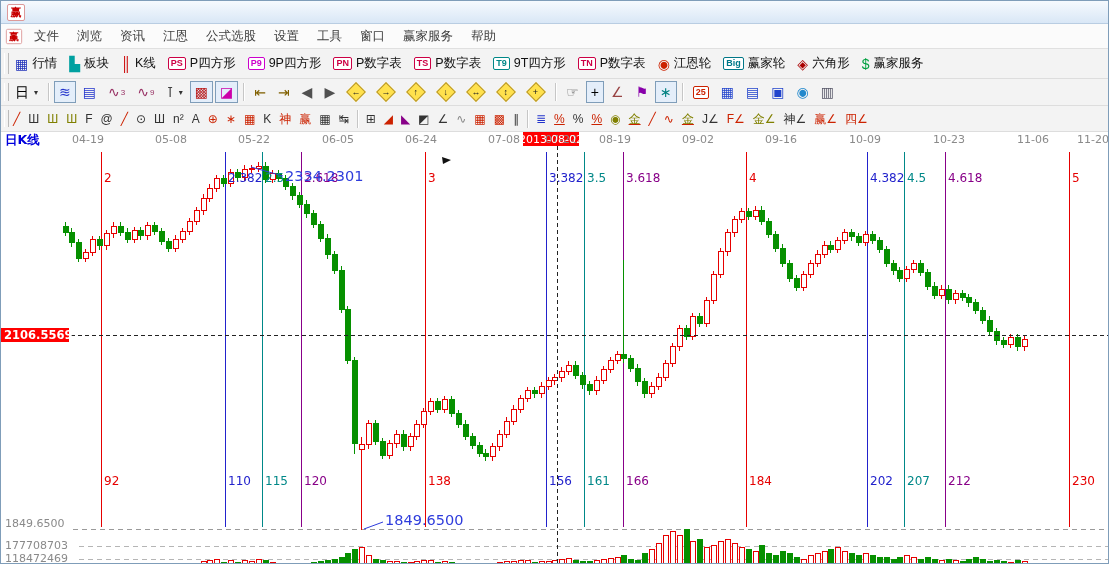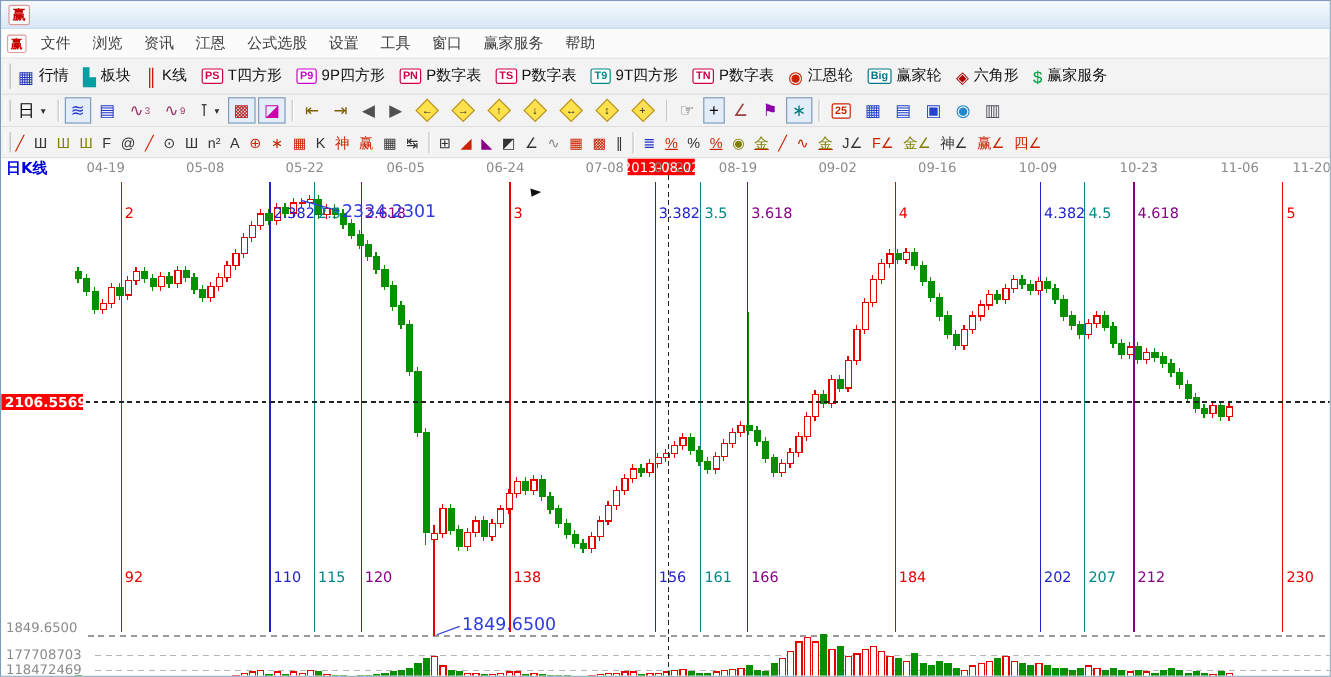--- a/index.html
+++ b/index.html
@@ -62,21 +62,21 @@
       <button class="tbtn">
         <span class="glyph" style="color: rgb(0, 160, 160);">▙</span>
         <span class="tlabel">板块</span>
       </button>
       <button class="tbtn">
         <span class="glyph" style="color: rgb(204, 0, 0);">║</span>
         <span class="tlabel">K线</span>
       </button>
       <button class="tbtn">
         <span class="badge" style="color: rgb(204, 0, 68); border-color: rgb(204, 0, 68);">PS</span>
-        <span class="tlabel">T四方形</span>
+        <span class="tlabel">P四方形</span>
       </button>
       <button class="tbtn">
         <span class="badge" style="color: rgb(204, 0, 204); border-color: rgb(204, 0, 204);">P9</span>
         <span class="tlabel">9P四方形</span>
       </button>
       <button class="tbtn">
         <span class="badge" style="color: rgb(204, 0, 68); border-color: rgb(204, 0, 68);">PN</span>
         <span class="tlabel">P数字表</span>
       </button>
       <button class="tbtn">

